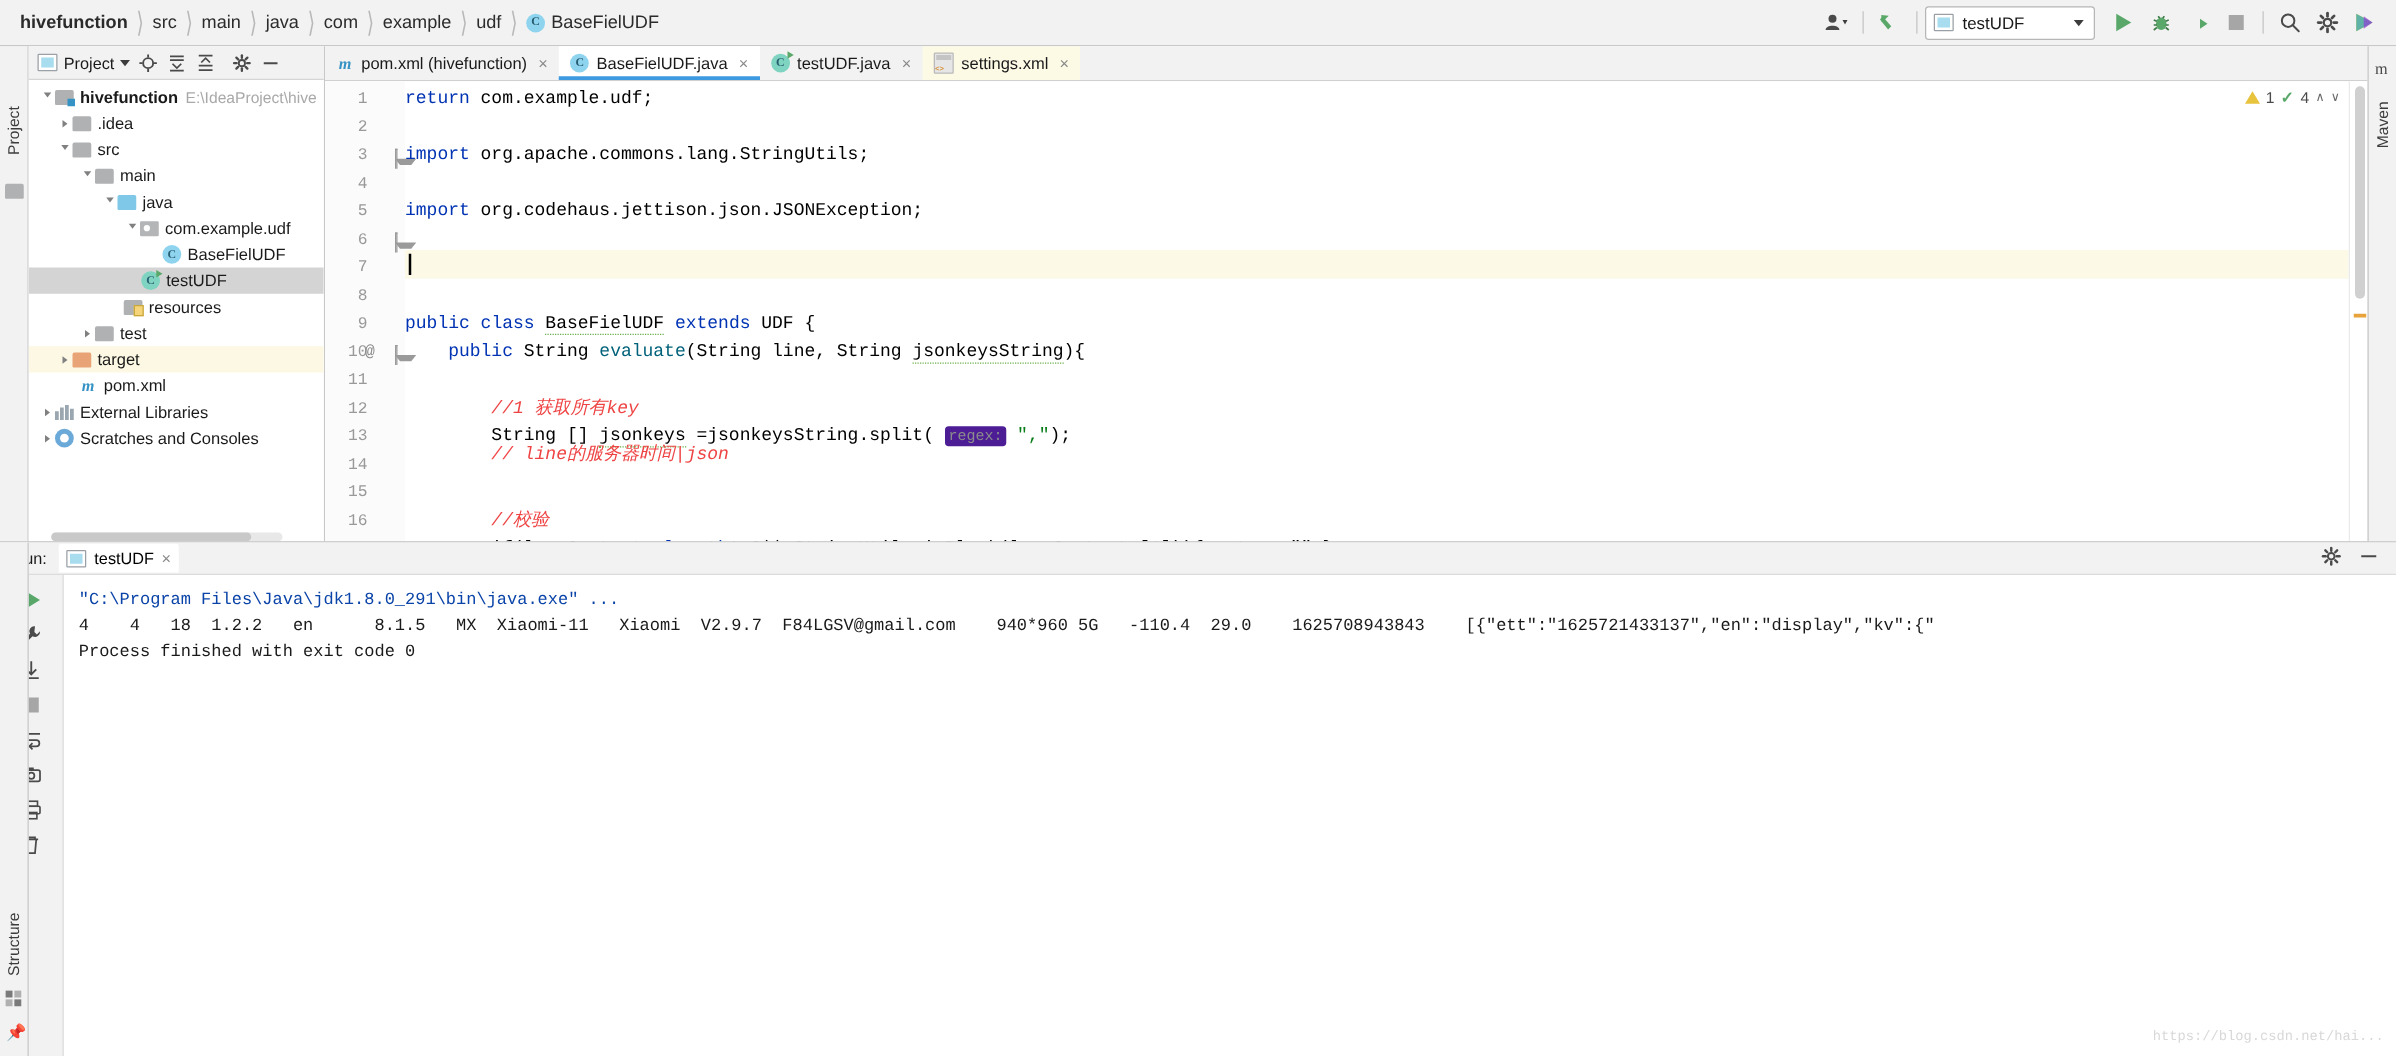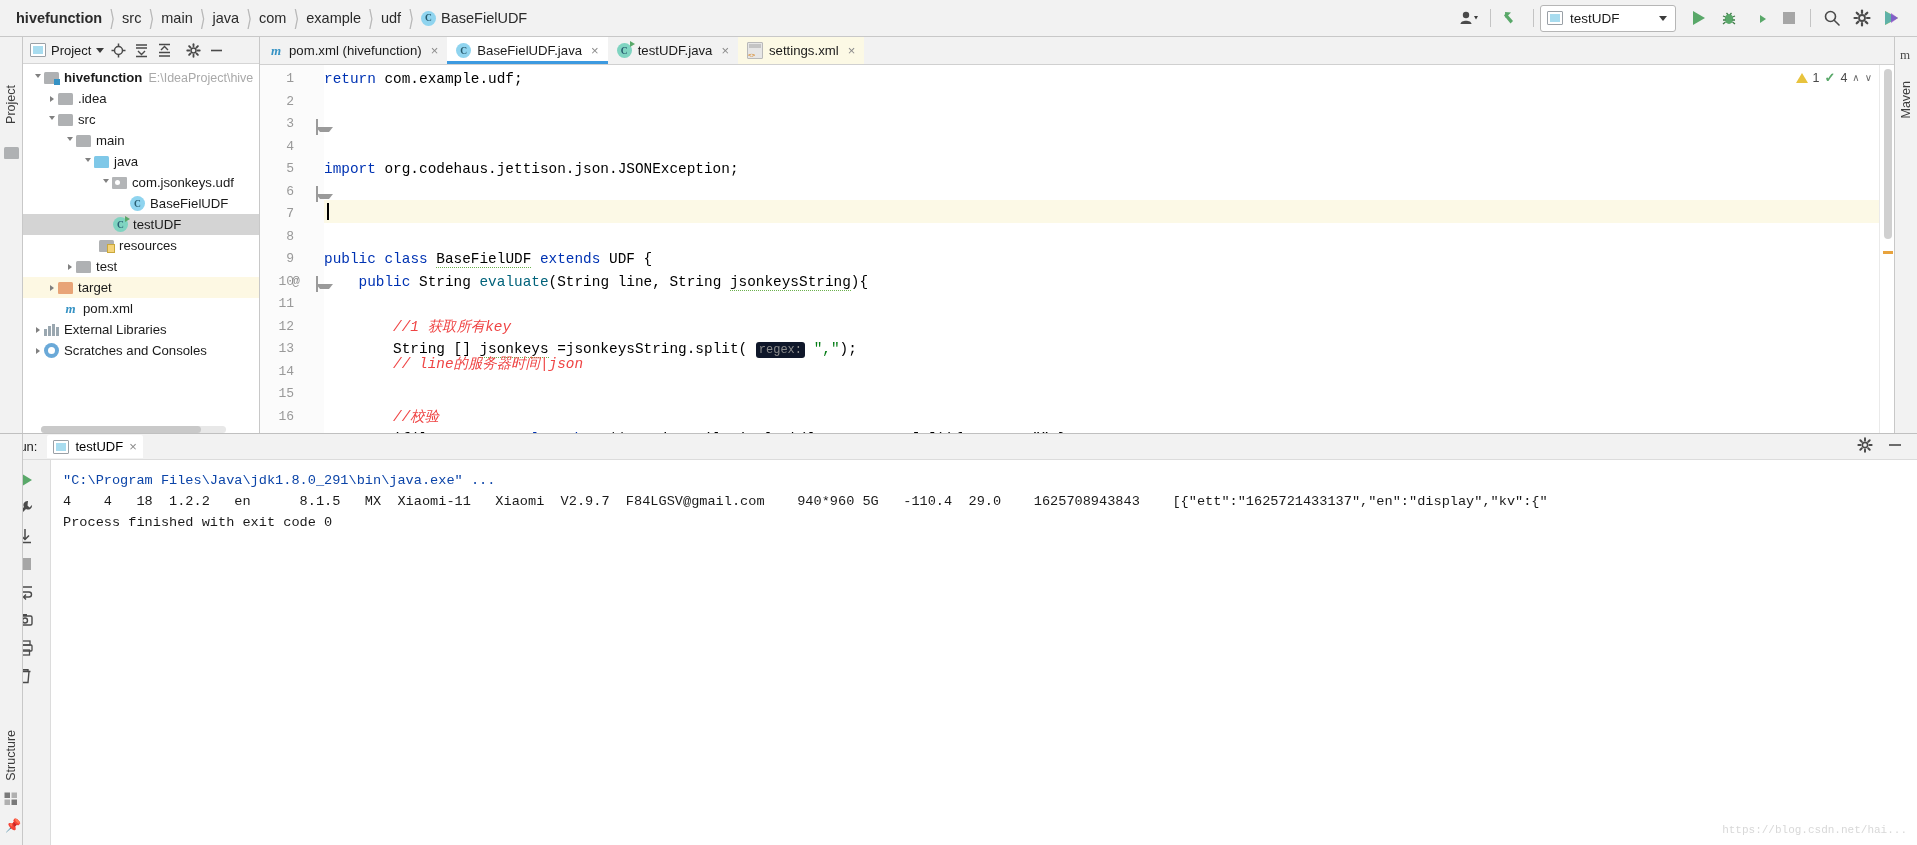--- a/index.html
+++ b/index.html
@@ -121,21 +121,21 @@
         border-left:4.5px solid transparent;border-right:4.5px solid transparent;border-top:5px solid #9a9a9a;}
   .codelines{position:relative;flex:1;font-family:"Liberation Mono",monospace;
              font-size:14.4px;line-height:22.5px;padding-left:3px;overflow:hidden;}
   .cl{position:absolute;left:0;white-space:pre;color:#000;}
   .rowhl{position:absolute;left:0;right:0;height:22.5px;background:#fcf9e6;}
   .caret{position:absolute;width:1.6px;background:#000;height:17px;}
   .kw{color:#0033b3;}
   .str{color:#067d17;}
   .cmt{color:#ef4444;font-style:italic;}
   .mth{color:#00627a;}
-  .hint{background:#0f172a;color:#8c8c8c;font-size:12px;border-radius:3px;padding:1px 3px;}
+  .hint{background:#4c1d95;color:#8c8c8c;font-size:12px;border-radius:3px;padding:1px 3px;}
   .sqw{border-bottom:1.5px dotted #6ab04c;}
   .rightpane{width:14px;flex:0 0 14px;background:#fff;border-left:1px solid #eaeaea;position:relative;}
   .scr-thumb{position:absolute;right:2px;top:4px;width:8px;height:170px;background:#d0d0d0;border-radius:4px;}
   .mark-orange{position:absolute;right:1px;width:10px;height:2.5px;background:#e8a33d;}
 
   .inspect{position:absolute;right:22px;top:5px;display:flex;align-items:center;gap:5px;
            font-size:12.5px;color:#4a4a4a;z-index:5;}
   .warn-tri{width:0;height:0;border-left:6px solid transparent;border-right:6px solid transparent;
             border-bottom:10px solid #e8c33d;position:relative;}
   .chk-g{color:#59a869;font-size:13px;font-weight:bold;}
@@ -362,21 +362,21 @@
           <span class="folder blue"></span>
           <span class="tlbl">java</span>
         </div>
 
         <div class="trow">
           <span style="width:76px;flex:0 0 76px;"></span>
           <span class="arrow down">
               <i></i>
             </span>
           <span class="folder pkg"></span>
-          <span class="tlbl">com.jsonkeys.udf</span>
+          <span class="tlbl">com.example.udf</span>
         </div>
 
         <div class="trow">
           <span style="width:107px;flex:0 0 107px;"></span>
           <span class="jcls">C</span>
           <span class="tlbl">BaseFielUDF</span>
         </div>
 
         <div class="trow sel">
           <span style="width:90px;flex:0 0 90px;"></span>
@@ -501,20 +501,21 @@
           <div class="foldmark" style="top:55px"><span class="fold-tri"></span></div>
           <div class="foldmark" style="top:122px"><span class="fold-tri"></span></div>
           <div class="foldmark" style="top:212px"><span class="fold-tri"></span></div>
         </div>
 
         <div class="codelines">
           <div class="rowhl" style="top:135px;"></div>
 
           <div class="cl" style="top:3px"><span class="kw">return</span> com.example.udf;</div>
           <div class="cl" style="top:25.5px"></div>
+          <div class="cl" style="top:48px"><span class="kw">import</span> org.apache.commons.lang.StringUtils;</div>
           <div class="cl" style="top:93px"><span class="kw">import</span> org.codehaus.jettison.json.JSONException;</div>
           <div class="caret" style="top:138px;left:3px"></div>
           <div class="cl" style="top:160.5px"></div>
           <div class="cl" style="top:205.5px">    <span class="kw">public</span> String <span class="mth">evaluate</span>(String line, String <span class="sqw">jsonkeysString</span>){</div>
           <div class="cl" style="top:183px"><span class="kw">public</span> <span class="kw">class</span> <span class="sqw">BaseFielUDF</span> <span class="kw">extends</span> UDF {</div>
           <div class="cl" style="top:250.5px"><span class="cmt">        //1 获取所有key</span></div>
           <div class="cl" style="top:273px">        String [] <span class="sqw">jsonkeys</span> =jsonkeysString.split( <span class="hint">regex:</span> <span class="str">","</span>);</div>
           <div class="cl" style="top:288px"><span class="cmt">        // line的服务器时间|json</span></div>
           <div class="cl" style="top:340.5px"><span class="cmt">        //校验</span></div>
           <div class="cl" style="top:363px">        if(longContents.<span class="kw">length</span>!=2|| StringUtils.isBlank(longContents[1])){ <span class="kw">return</span> "";}</div>

